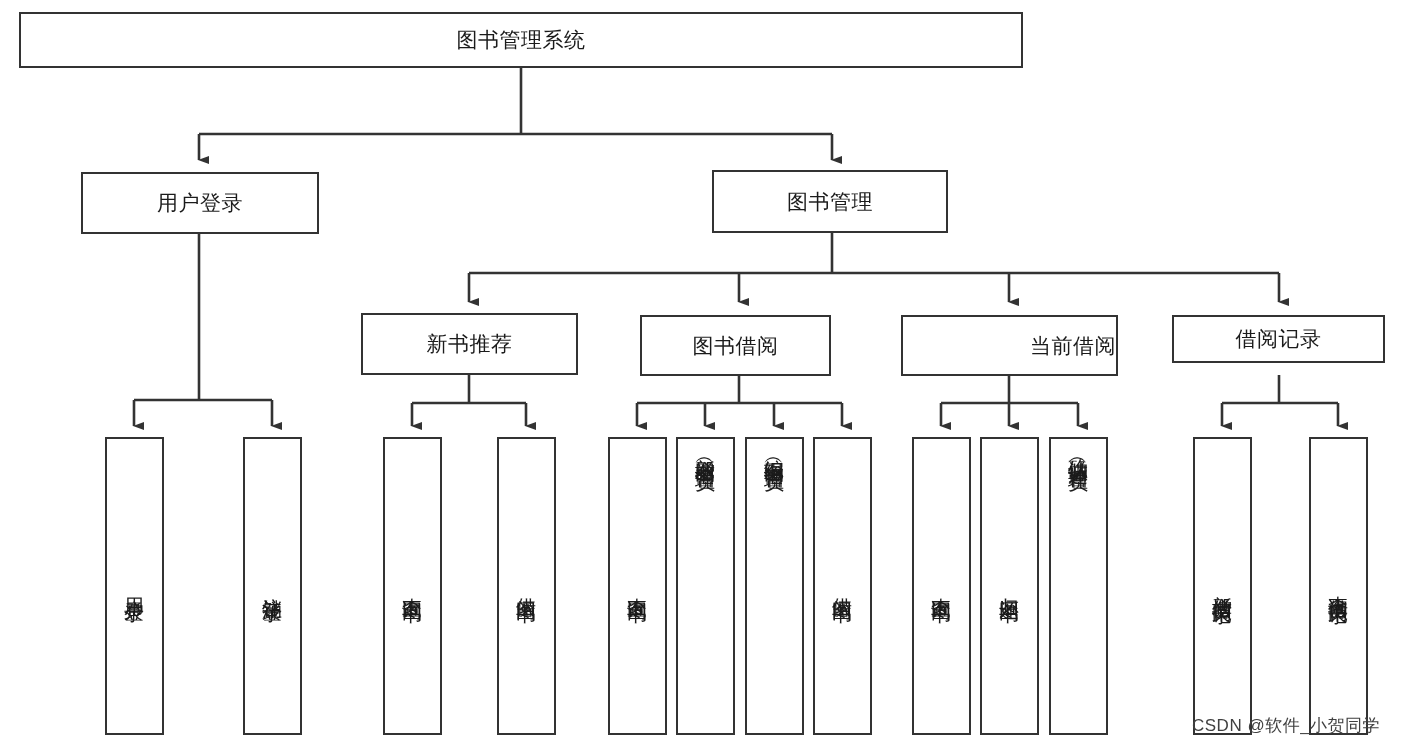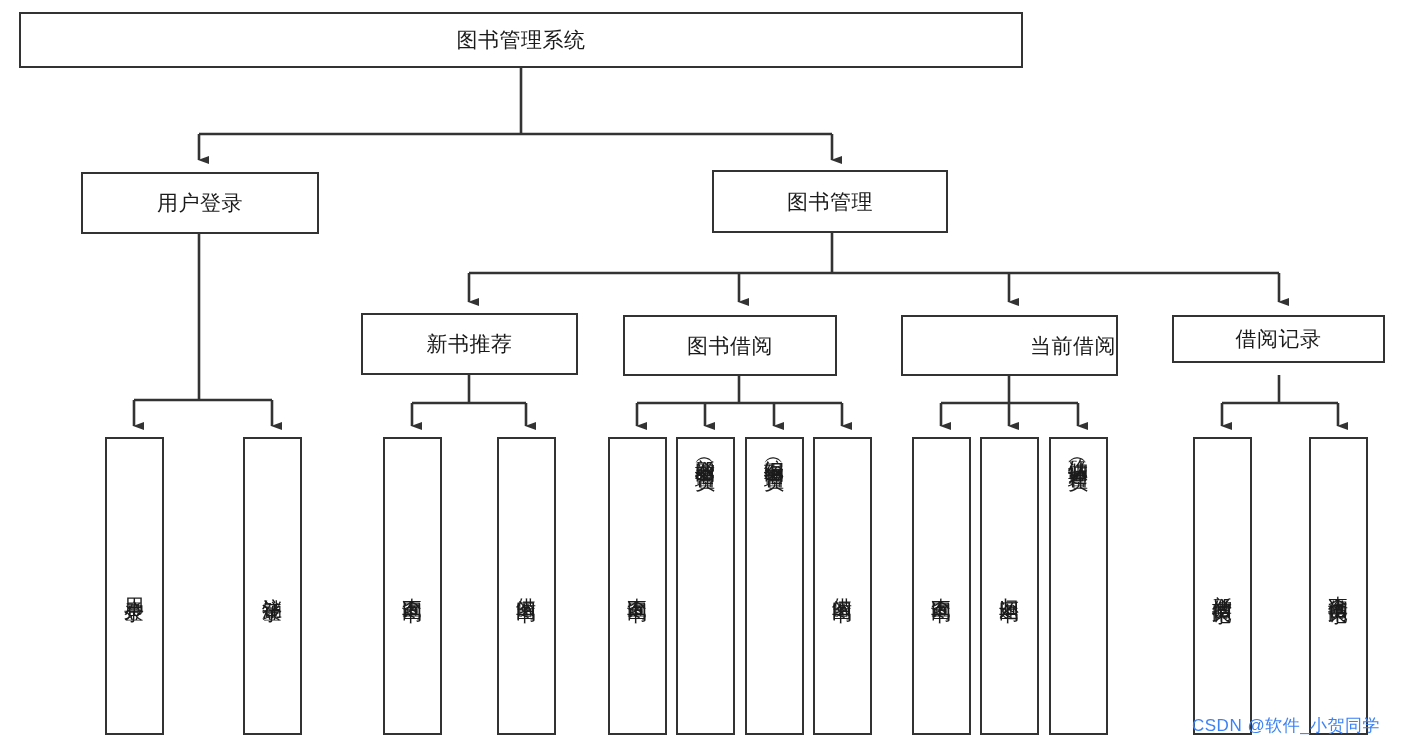--- a/index.html
+++ b/index.html
@@ -53,21 +53,21 @@
   }
   .node-label.vertical-text {
     writing-mode: vertical-rl;
     text-orientation: upright;
     font-size: 20px;
     letter-spacing: 2px;
     line-height: 1;
   }
   .watermark {
     position: absolute;
-    color: #3b82f6;
+    color: #404040;
     font-size: 17px;
     letter-spacing: 0.5px;
     white-space: nowrap;
     user-select: none;
   }
 </style>
 </head>
 <body>
 
 <div id="diagram-root">
@@ -144,21 +144,21 @@
   </div>
 
   <div class="node-box" style="left:712px; top:170px; width:236px; height:63px;">
     <span class="node-label">图书管理</span>
   </div>
 
   <div class="node-box" style="left:361px; top:313px; width:217px; height:62px;">
     <span class="node-label">新书推荐</span>
   </div>
 
-  <div class="node-box" style="left:623px; top:315px; width:214px; height:61px;">
+  <div class="node-box" style="left:640px; top:315px; width:191px; height:61px;">
     <span class="node-label">图书借阅</span>
   </div>
 
   <div class="node-box" style="left:901px; top:315px; width:217px; height:61px;justify-content:flex-end;">
     <span class="node-label">当前借阅</span>
   </div>
 
   <div class="node-box" style="left:1172px; top:315px; width:213px; height:48px;">
     <span class="node-label">借阅记录</span>
   </div>

